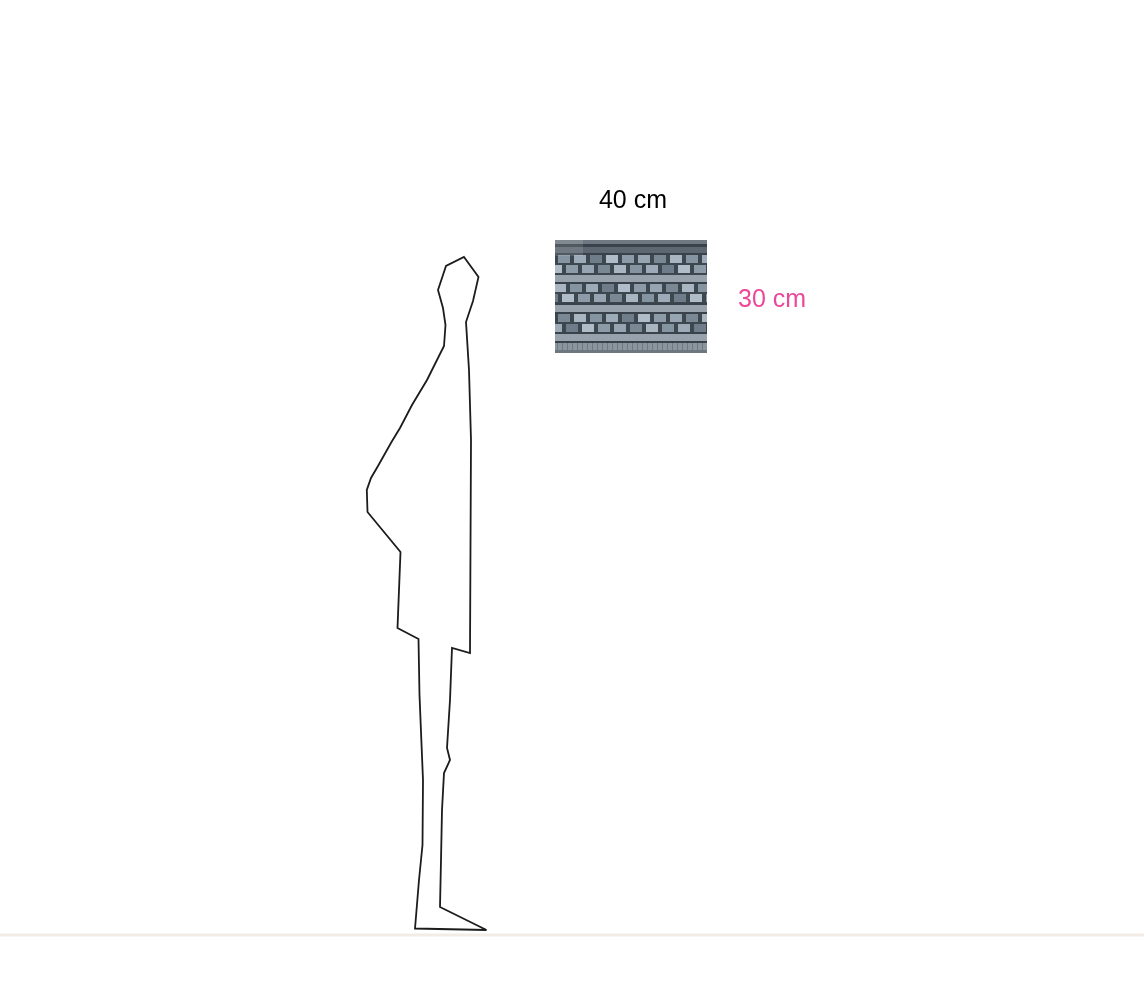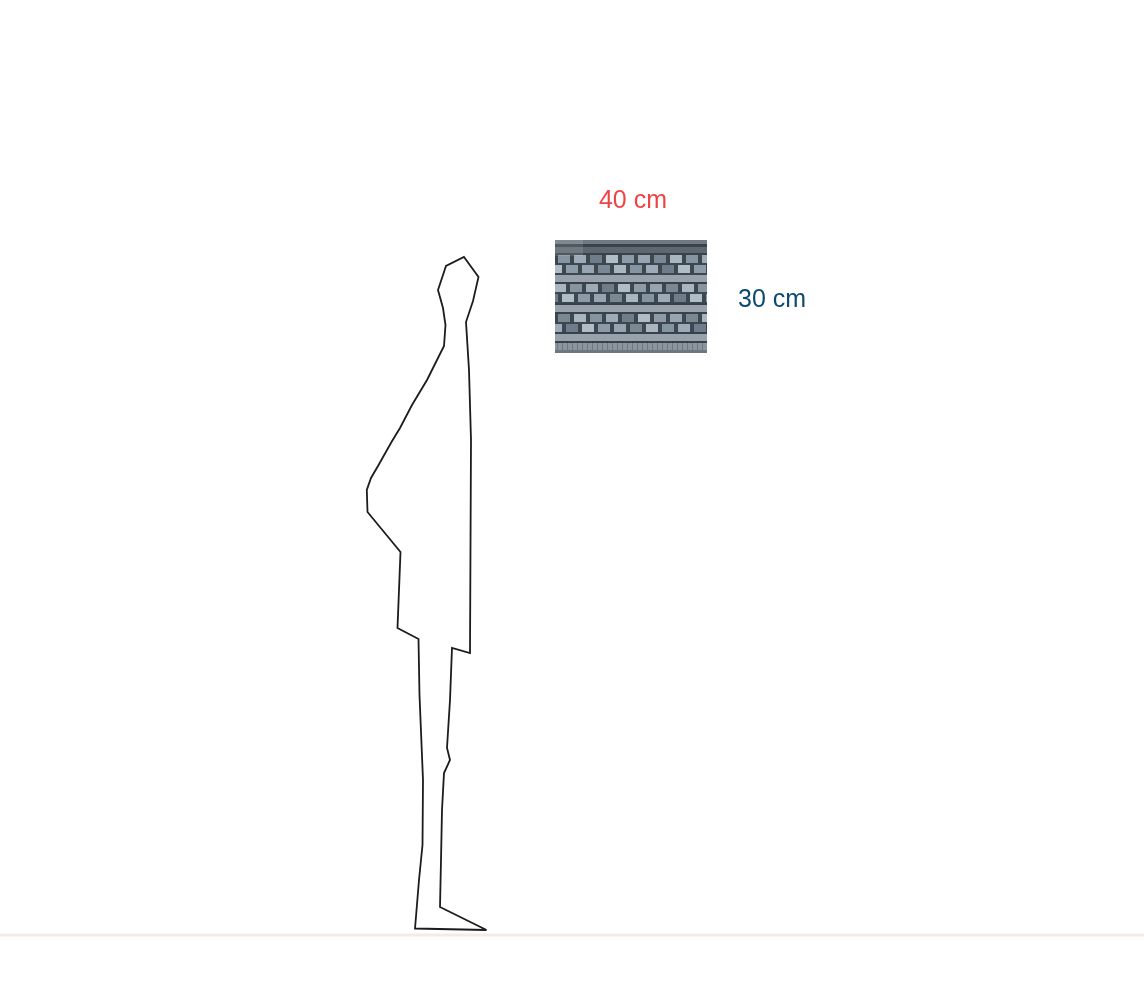--- a/index.html
+++ b/index.html
@@ -182,17 +182,17 @@
         <rect x="127" y="103" width="1" height="7" fill="rgba(40,50,60,0.28)"></rect>
         <rect x="132" y="103" width="1" height="7" fill="rgba(40,50,60,0.28)"></rect>
         <rect x="137" y="103" width="1" height="7" fill="rgba(40,50,60,0.28)"></rect>
         <rect x="142" y="103" width="1" height="7" fill="rgba(40,50,60,0.28)"></rect>
         <rect x="147" y="103" width="1" height="7" fill="rgba(40,50,60,0.28)"></rect>
         <rect x="0" y="110" width="152" height="3" fill="#6d7780"></rect>
         <rect x="0" y="0" width="28" height="16" fill="rgba(255,255,255,0.12)"></rect>
       </svg>
   </div>
 
-  <div class="dim-label width-label" style="color: #ef4444;">40 cm</div>
+  <div class="dim-label width-label" style="color: #000000;">40 cm</div>
 
-  <div class="dim-label height-label" style="color: #0c4a6e;">30 cm</div>
+  <div class="dim-label height-label" style="color: #ec4899;">30 cm</div>
 
 </div>
 
 </body></html>

